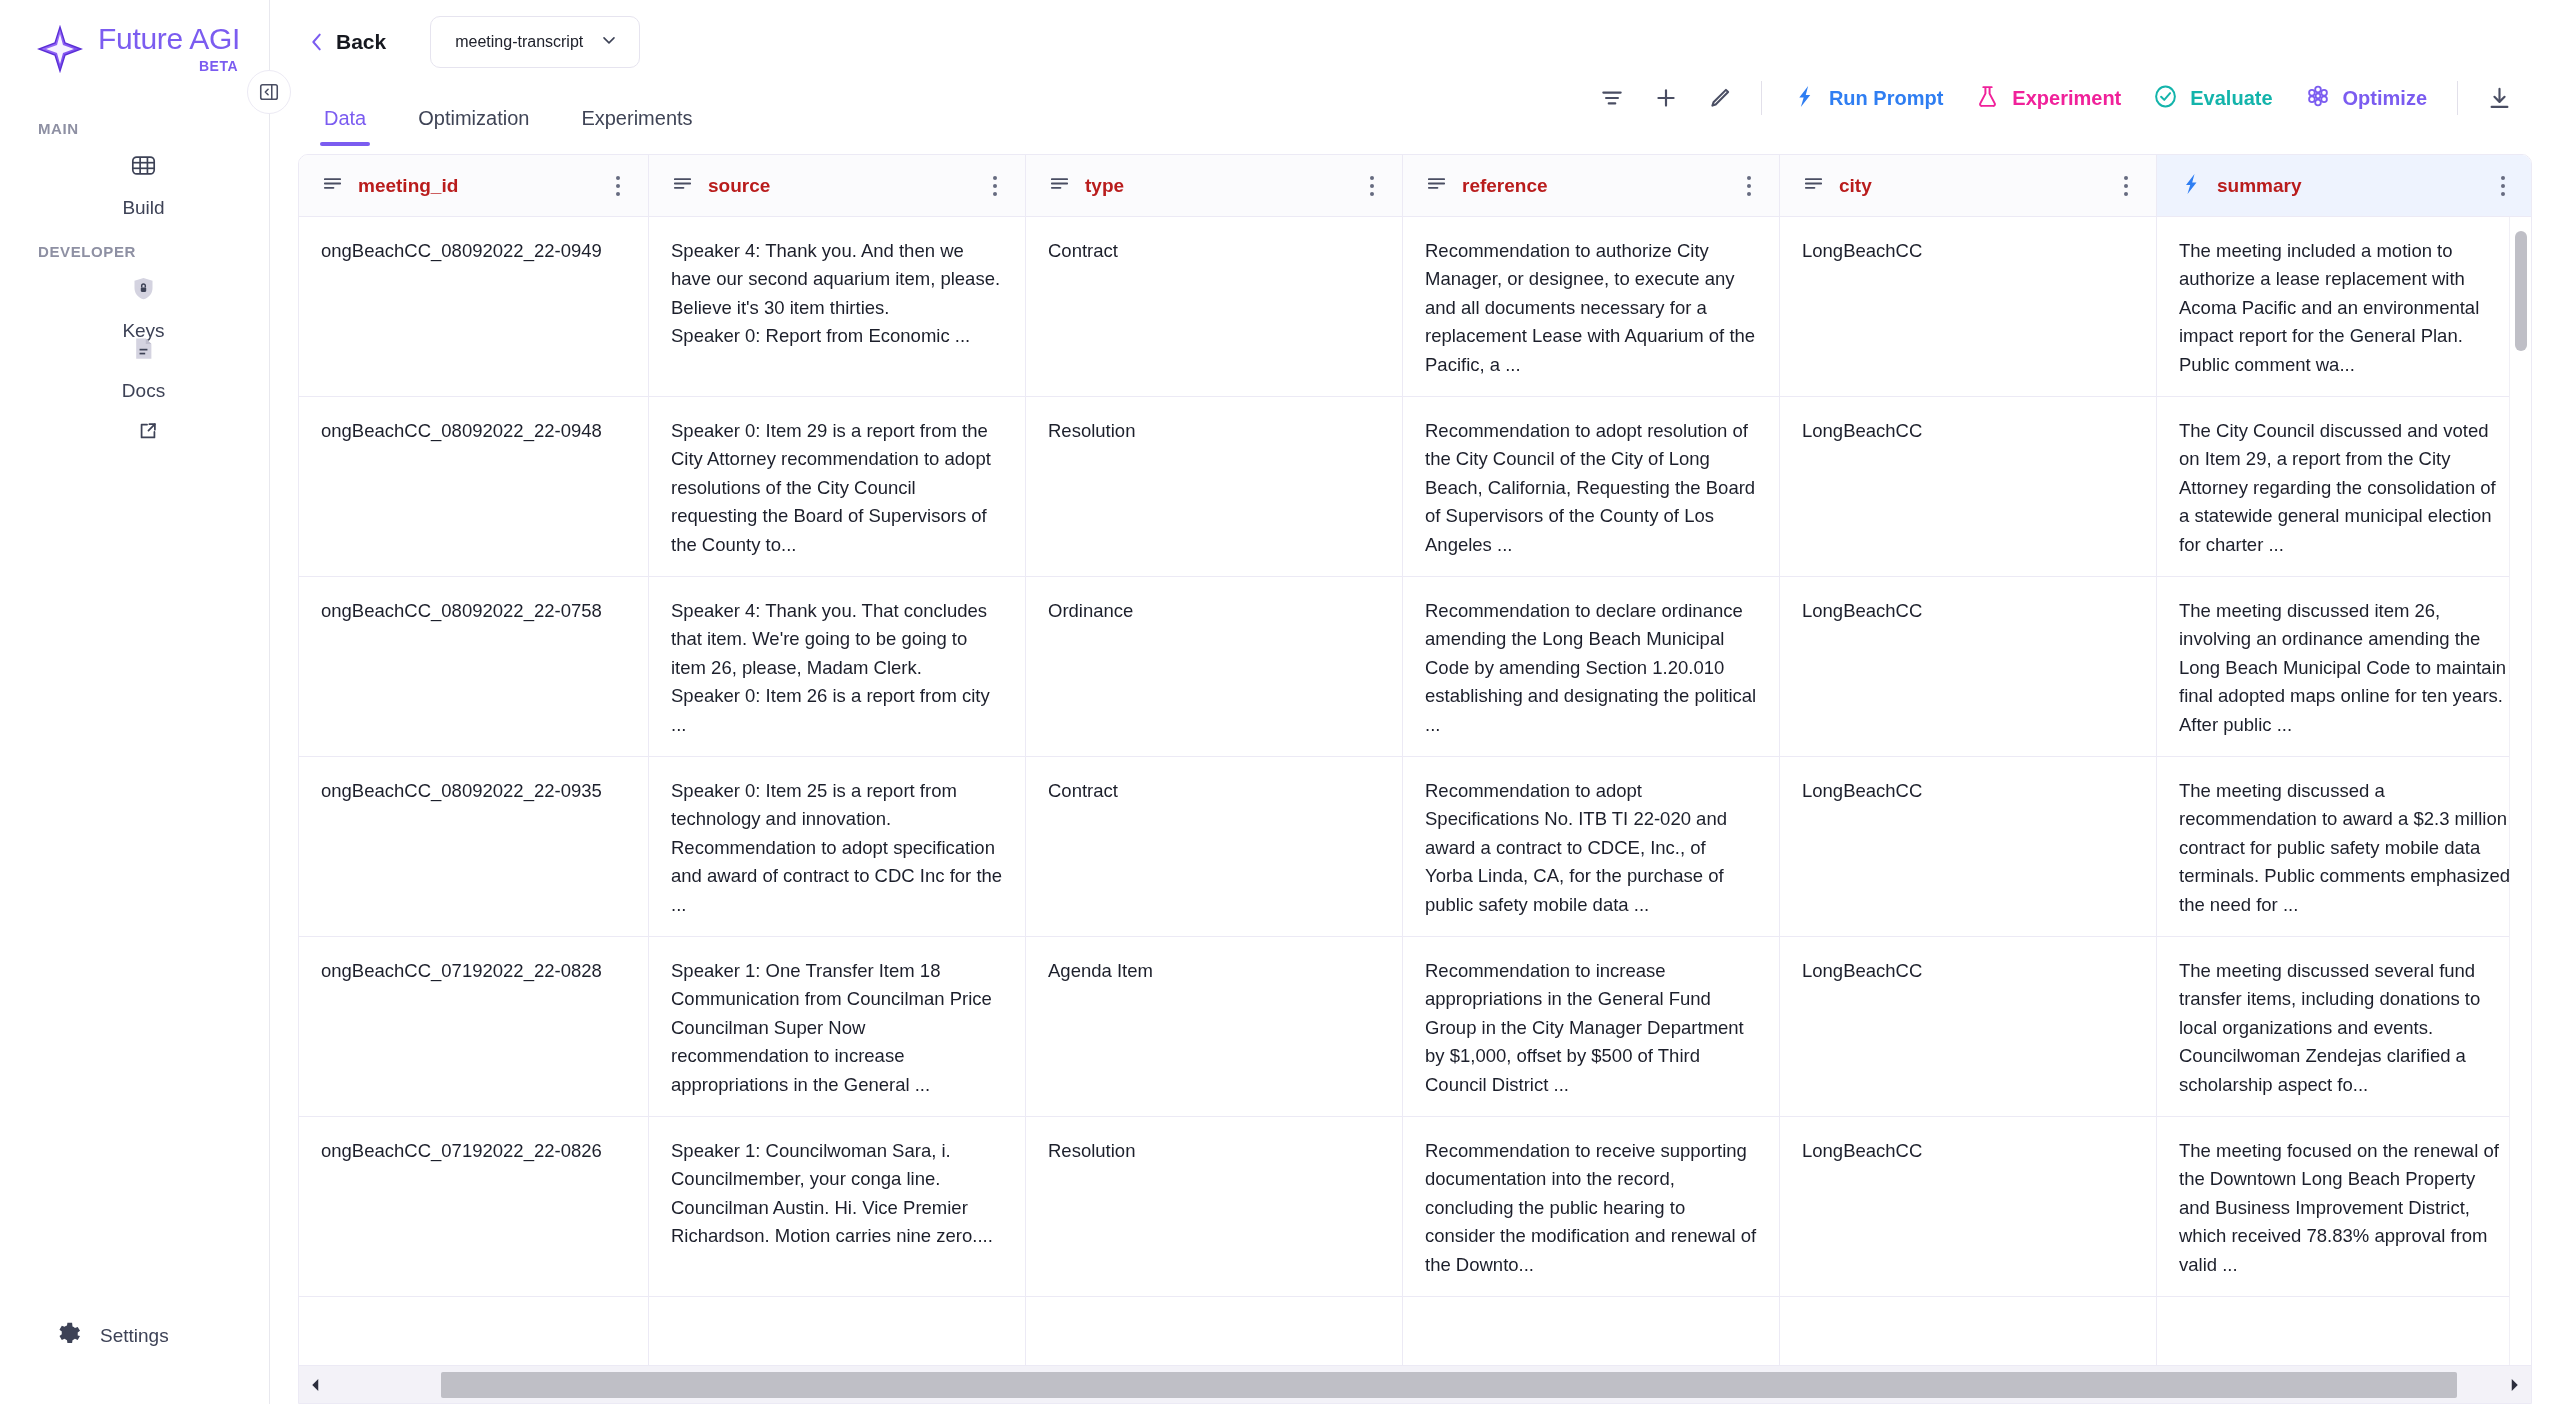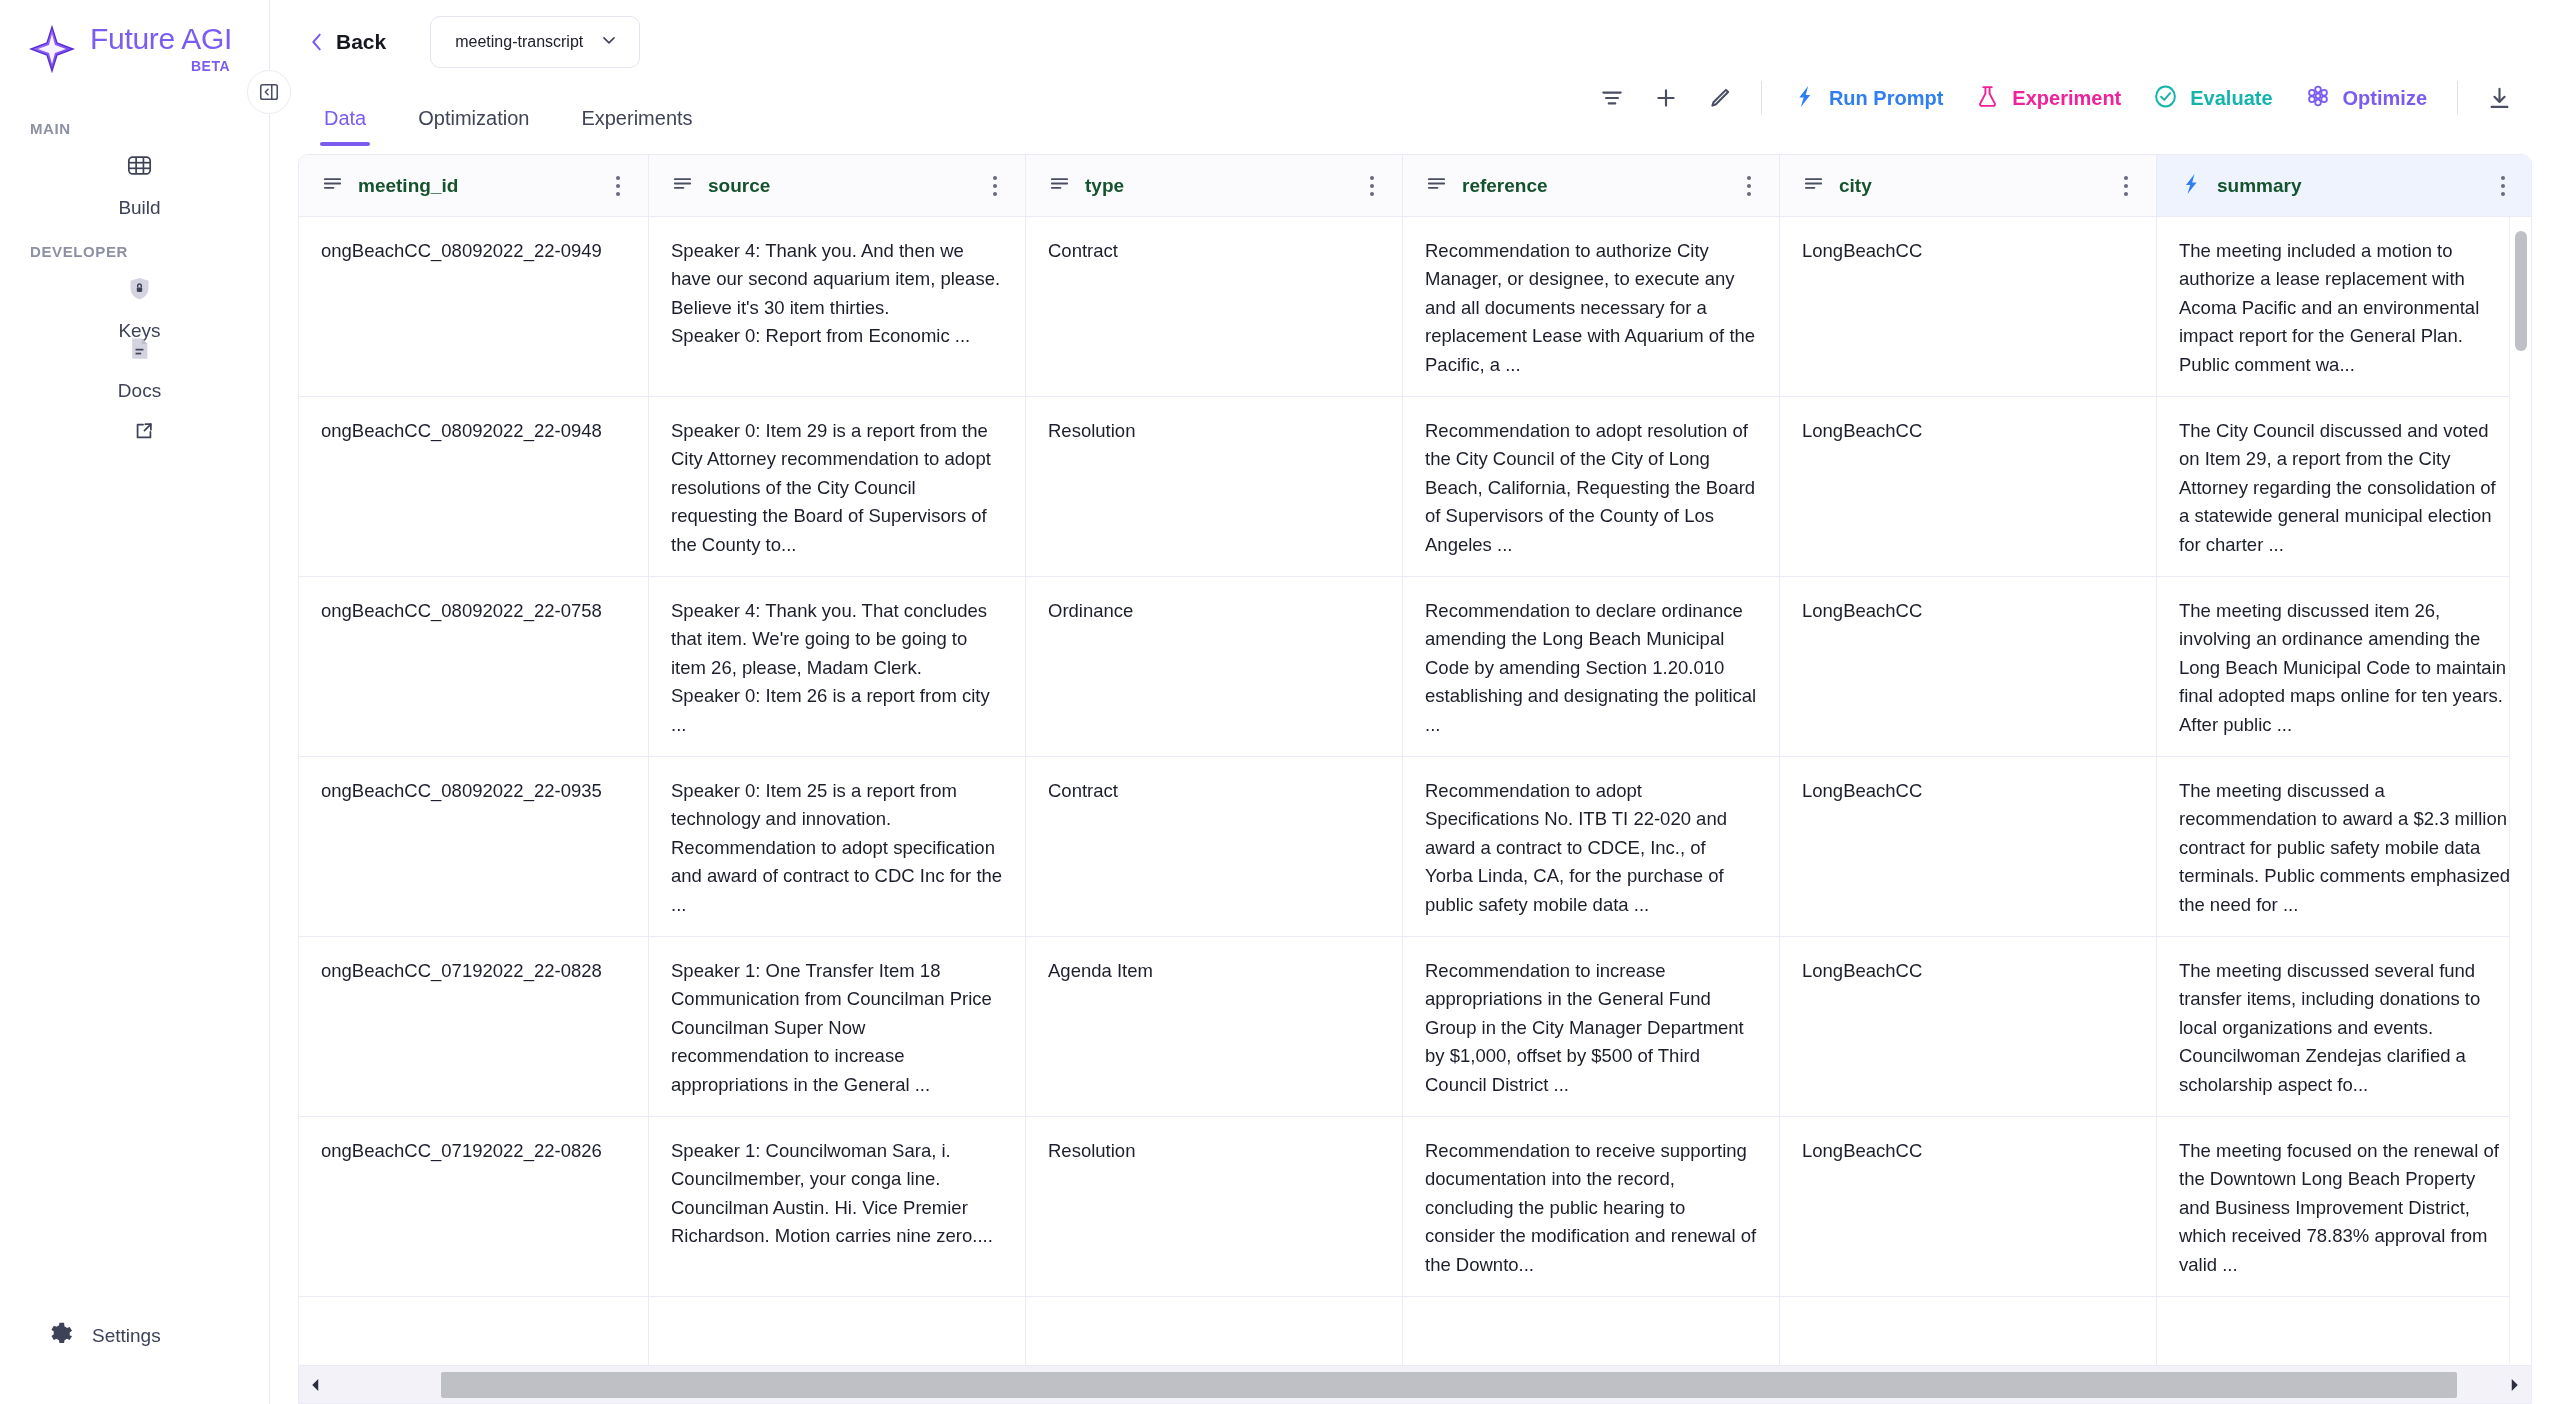--- a/index.html
+++ b/index.html
@@ -12,20 +12,21 @@
   .app { display: flex; width: 2560px; height: 1404px; position: relative; }
 
   
   .sidebar {
     width: 270px; height: 1404px;
     background: #ffffff;
     border-right: 1px solid #e8e8ee;
     display: flex; flex-direction: column;
     flex: 0 0 270px;
     position: relative;
+    padding-left: 8px;
   }
   .brand { display: flex; align-items: center; gap: 14px; padding: 24px 0 0 28px; position: relative; }
   .brand-logo { width: 48px; height: 48px; flex: 0 0 48px; }
   .brand-text { display: flex; flex-direction: column; align-items: flex-end; }
   .brand-name {
     font-size: 30px; font-weight: 400; color: #7b5cf0; letter-spacing: -0.3px;
     line-height: 1;
   }
   .brand-beta {
     font-size: 14px; font-weight: 700; color: #7b5cf0; letter-spacing: 0.5px;
@@ -123,21 +124,21 @@
   }
   .thead {
     display: flex; height: 62px; background: #fbfbfd;
     border-bottom: 1px solid #eceaf5; flex: 0 0 62px;
   }
   .th {
     display: flex; align-items: center; gap: 14px;
     padding: 0 18px 0 22px; border-right: 1px solid #eceaf5;
     position: relative; flex: 0 0 auto;
   }
-  .th .th-label { font-size: 19px; font-weight: 700; color: #14532d; flex: 1; }
+  .th .th-label { font-size: 19px; font-weight: 700; color: #b91c1c; flex: 1; }
   .th.summary-col { background: #eef3fe; }
   .kebab { width: 24px; height: 30px; display: flex; flex-direction: column;
            align-items: center; justify-content: center; gap: 4px; cursor: pointer; }
   .kebab i { width: 4px; height: 4px; border-radius: 50%; background: #666b80; display: block; }
 
   .tbody { flex: 1; overflow: hidden; position: relative; }
   .trow { display: flex; border-bottom: 1px solid #eceaf5; height: 180px; }
   .trow:nth-child(even) { background: #fff; }
   .td {
     padding: 20px 22px; border-right: 1px solid #eceaf5;

